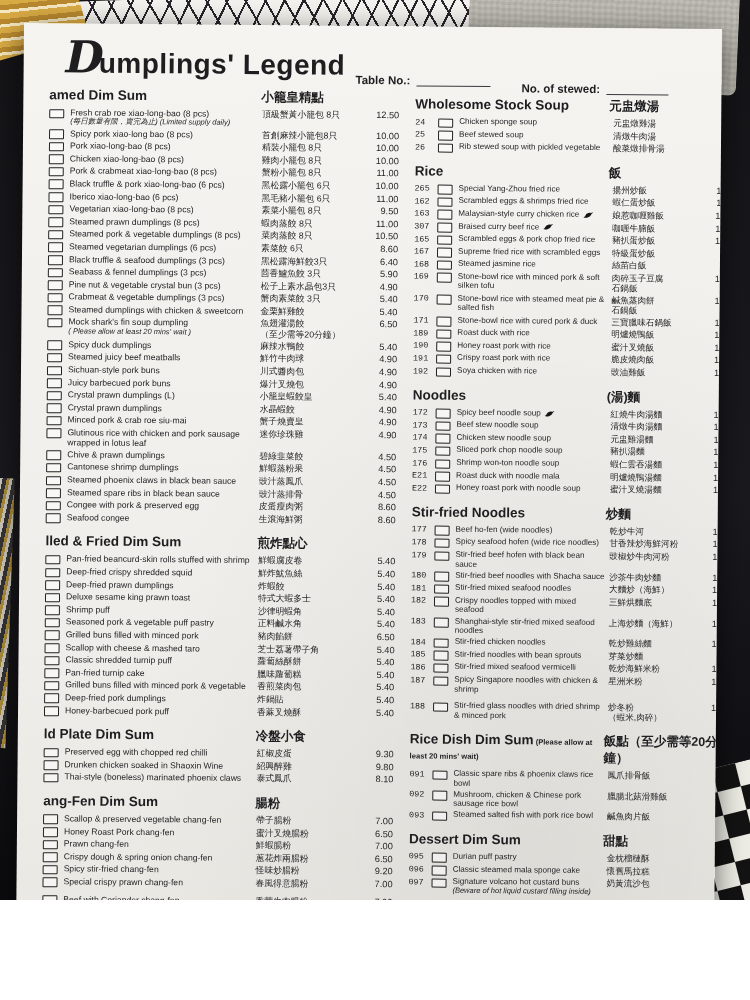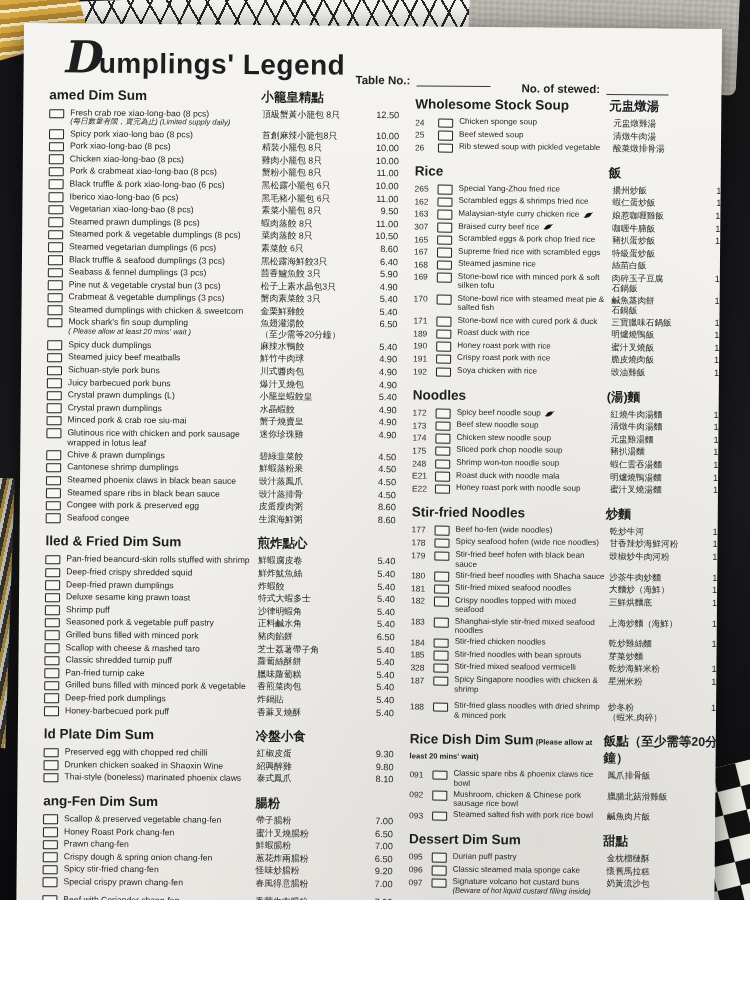--- a/index.html
+++ b/index.html
@@ -40,21 +40,21 @@
   .col-left{left:26px;top:64px;width:350px;}
   .col-right{left:392px;top:70px;width:324px;}
   .sec{margin-bottom:9px;}
   .sec-h{display:flex;align-items:baseline;font-weight:700;font-size:13.5px;margin-bottom:3px;}
   .h-en{flex:1;}
   .h-note{font-size:7.6px;font-weight:700;}
   .h-zh{width:138px;font-size:12.5px;}
   .col-right .h-zh{width:130px;}
   .row{display:flex;align-items:flex-start;margin-bottom:1.6px;}
   .row.gap{margin-top:7px;}
-  .code{width:23px;flex:none;font-size:8.4px;padding-top:.5px;}
+  .code{width:23px;flex:none;font-size:8.4px;padding-top:.5px;font-family:Liberation Mono, monospace;}
   .cb{width:13px;height:7.5px;flex:none;border:1.2px solid #222;border-radius:1px;margin:1.5px 6px 0 0;background:rgba(255,255,255,.5);}
   .en{flex:1;font-size:8.6px;line-height:1.18;padding-right:4px;}
   .col-right .en{font-size:8.1px;}
   .note{display:block;font-size:7.5px;font-style:italic;}
   .zh{width:104px;flex:none;font-size:8.8px;line-height:1.18;}
   .col-right .zh{width:93px;font-size:8.6px;}
   .zh2{display:block;}
   .price{width:33px;flex:none;text-align:right;font-size:9.2px;white-space:nowrap;}
   .chili{width:12px;height:8px;margin-left:3px;vertical-align:middle;}
   .chili-big{width:20px;height:13px;margin-right:5px;vertical-align:middle;}
@@ -600,21 +600,21 @@
             <span class="price">12.60</span>
           </div>
           <div class="row">
             <span class="code">175</span>
             <span class="cb"></span>
             <span class="en">Sliced pork chop noodle soup</span>
             <span class="zh">豬扒湯麵</span>
             <span class="price">13.50</span>
           </div>
           <div class="row">
-            <span class="code">248</span>
+            <span class="code">176</span>
             <span class="cb"></span>
             <span class="en">Shrimp won-ton noodle soup</span>
             <span class="zh">蝦仁雲吞湯麵</span>
             <span class="price">12.50</span>
           </div>
           <div class="row">
             <span class="code">E21</span>
             <span class="cb"></span>
             <span class="en">Roast duck with noodle mala</span>
             <span class="zh">明爐燒鴨湯麵</span>
@@ -690,21 +690,21 @@
             <span class="price">12.00</span>
           </div>
           <div class="row">
             <span class="code">185</span>
             <span class="cb"></span>
             <span class="en">Stir-fried noodles with bean sprouts</span>
             <span class="zh">芽菜炒麵</span>
             <span class="price">8.80</span>
           </div>
           <div class="row">
-            <span class="code">328</span>
+            <span class="code">186</span>
             <span class="cb"></span>
             <span class="en">Stir-fried mixed seafood vermicelli</span>
             <span class="zh">乾炒海鮮米粉</span>
             <span class="price">13.00</span>
           </div>
           <div class="row">
             <span class="code">187</span>
             <span class="cb"></span>
             <span class="en">Spicy Singapore noodles with chicken &amp; shrimp</span>
             <span class="zh">星洲米粉</span>

